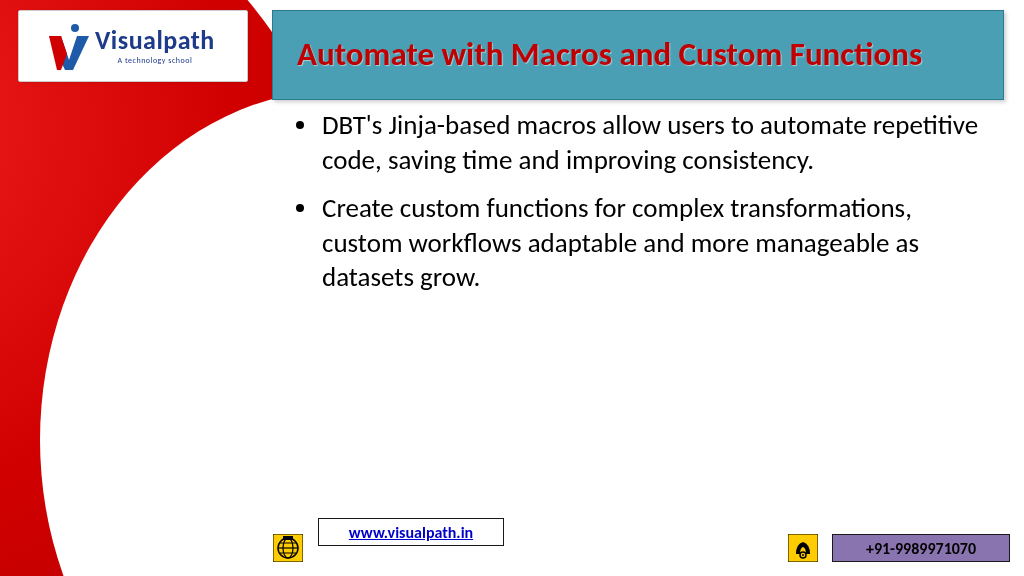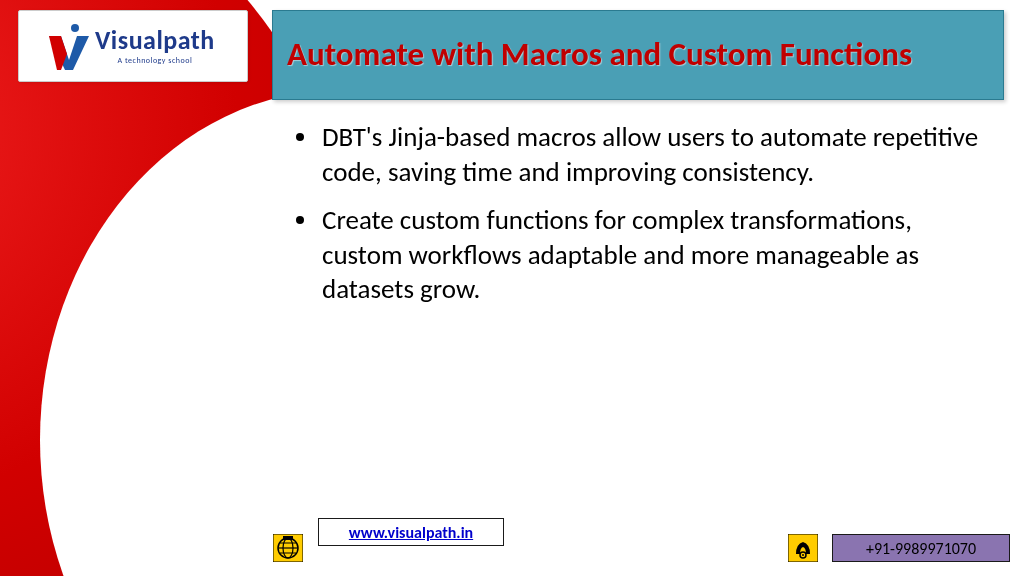--- a/index.html
+++ b/index.html
@@ -70,36 +70,36 @@
   }
   .title-box {
     position: absolute;
     left: 272px;
     top: 10px;
     width: 732px;
     height: 90px;
     background: #4a9fb5;
     border: 1px solid #2a7a90;
     box-shadow: 2px 2px 4px rgba(0,0,0,0.2);
-    padding: 6px 14px;
+    padding: 6px 24px;
     z-index: 10;
     display: flex;
     align-items: center;
   }
   .title-text {
     font-size: 33px;
     font-weight: bold;
     color: #c00000;
     text-shadow: 1px 1px 1px rgba(255,255,255,0.5);
     line-height: 1.2;
   }
   .content {
     position: absolute;
     left: 290px;
-    top: 120px;
+    top: 108px;
     width: 700px;
     z-index: 10;
   }
   .bullet-item {
     display: flex;
     margin-bottom: 14px;
     font-size: 27px;
     color: #000;
     line-height: 1.28;
   }
@@ -162,21 +162,21 @@
     width: 178px;
     height: 28px;
     background: #8a74b0;
     border: 1.5px solid #1a1a1a;
     display: flex;
     align-items: center;
     justify-content: center;
   }
   .phone-text {
     font-size: 16px;
-    font-weight: normal;
+    font-weight: bold;
     color: #000;
   }
 </style>
 </head>
 <body>
 
 <div class="red-arc"></div>
 <div class="white-inner-arc"></div>
 
 <div class="logo-card">

